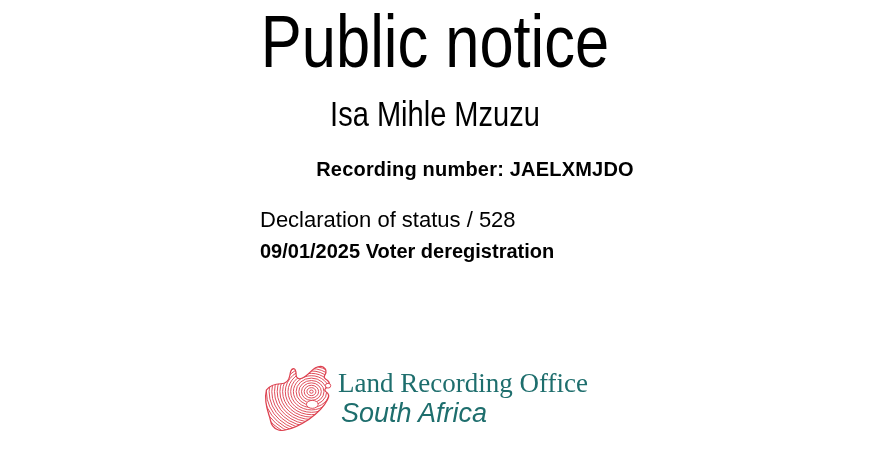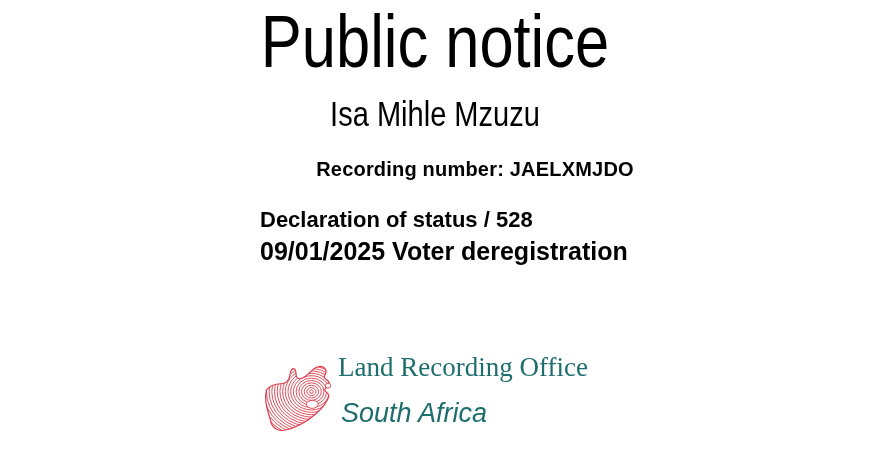--- a/index.html
+++ b/index.html
@@ -20,31 +20,31 @@
     white-space:nowrap;
   }
   .recording-number {
     position:absolute; top:157px; left:0; width:870px; text-align:center;
     font-size:20px; line-height:24px; font-weight:700; letter-spacing:0.2px;
     white-space:nowrap;
     padding-left:40px;
   }
   .section-heading {
     position:absolute; top:207px; left:260px;
-    font-size:22px; line-height:26px; font-weight:700;
+    font-size:22px; line-height:26px; font-weight:400;
     white-space:nowrap;
   }
   .entries {
     position:absolute; top:239px; left:260px;
-    font-size:25px; line-height:25px; font-weight:700;
+    font-size:20px; line-height:25px; font-weight:700;
     white-space:nowrap;
   }
   .logo-mark { position:absolute; left:261px; top:363px; width:72px; height:70px; }
   .logo-name {
-    position:absolute; left:338px; top:352px;
+    position:absolute; left:338px; top:368px;
     font-family:"Liberation Serif", serif; font-size:27px; line-height:30px;
     color:#1e6e6d; white-space:nowrap;
   }
   .logo-country {
     position:absolute; left:341px; top:398px;
     font-family:Liberation Sans, sans-serif; font-style:italic;
     font-size:27px; line-height:30px; color:#1e6e6d; white-space:nowrap;
   }
 </style>
 </head>

